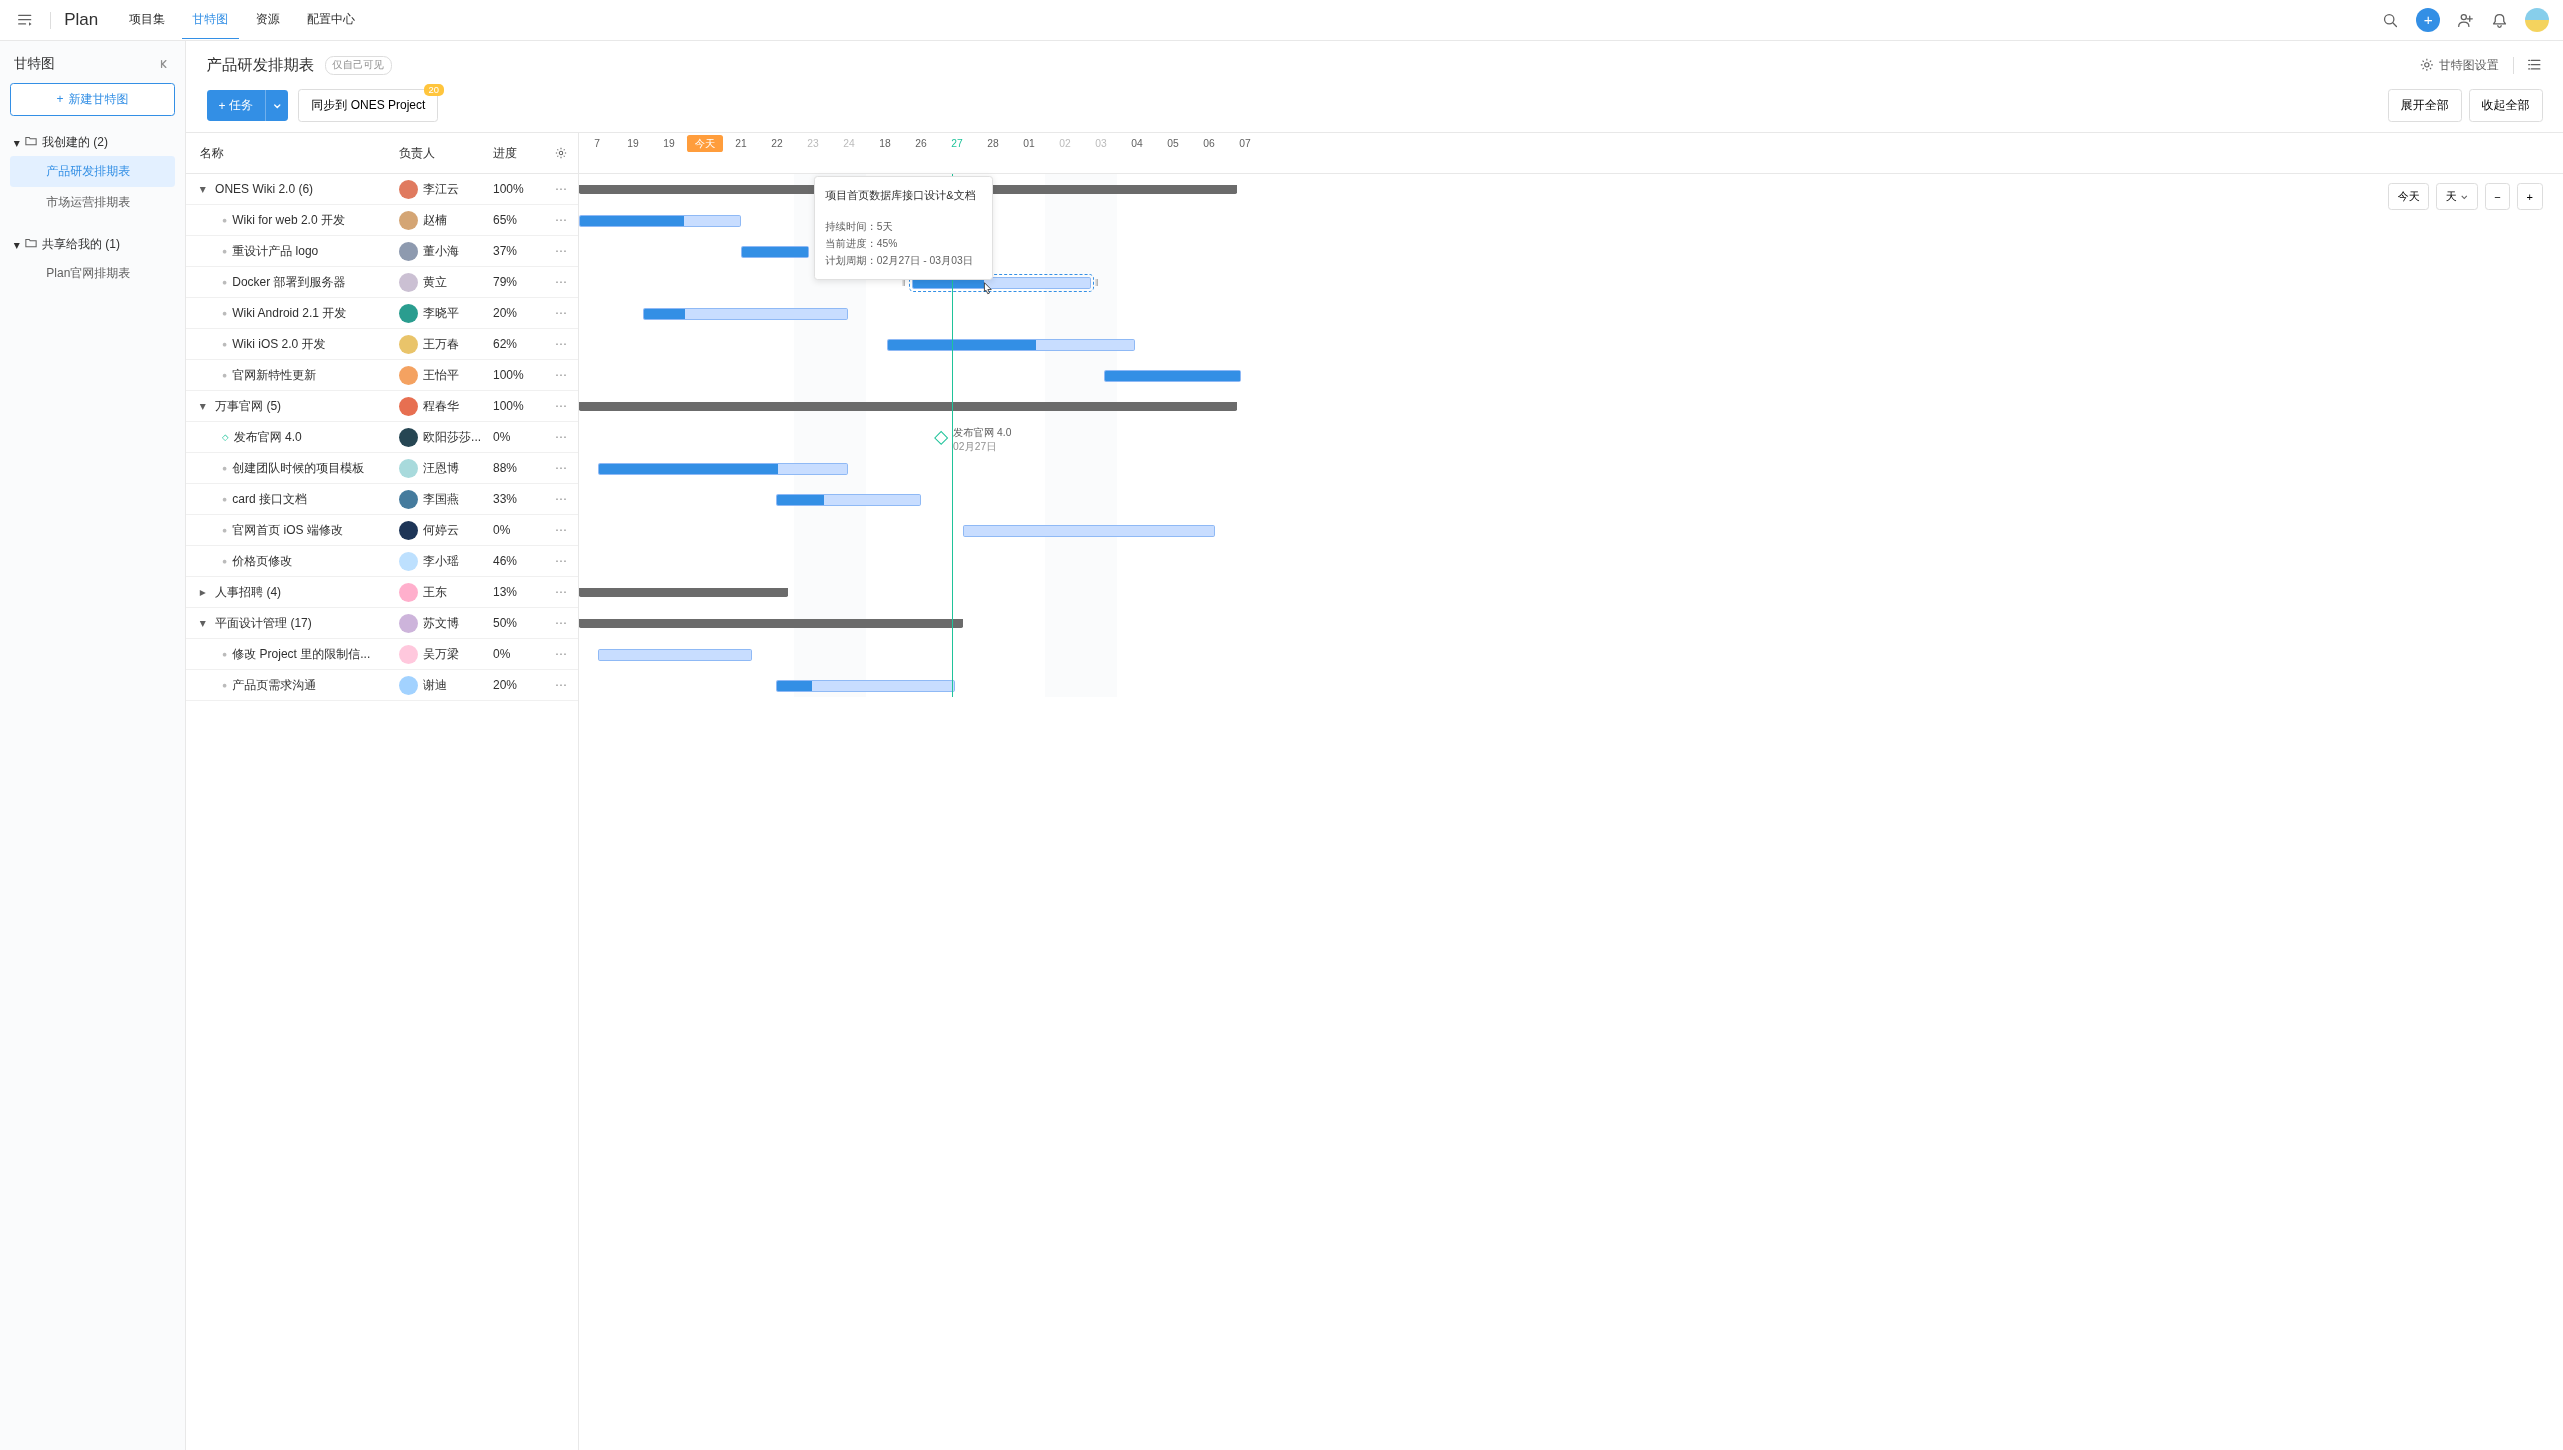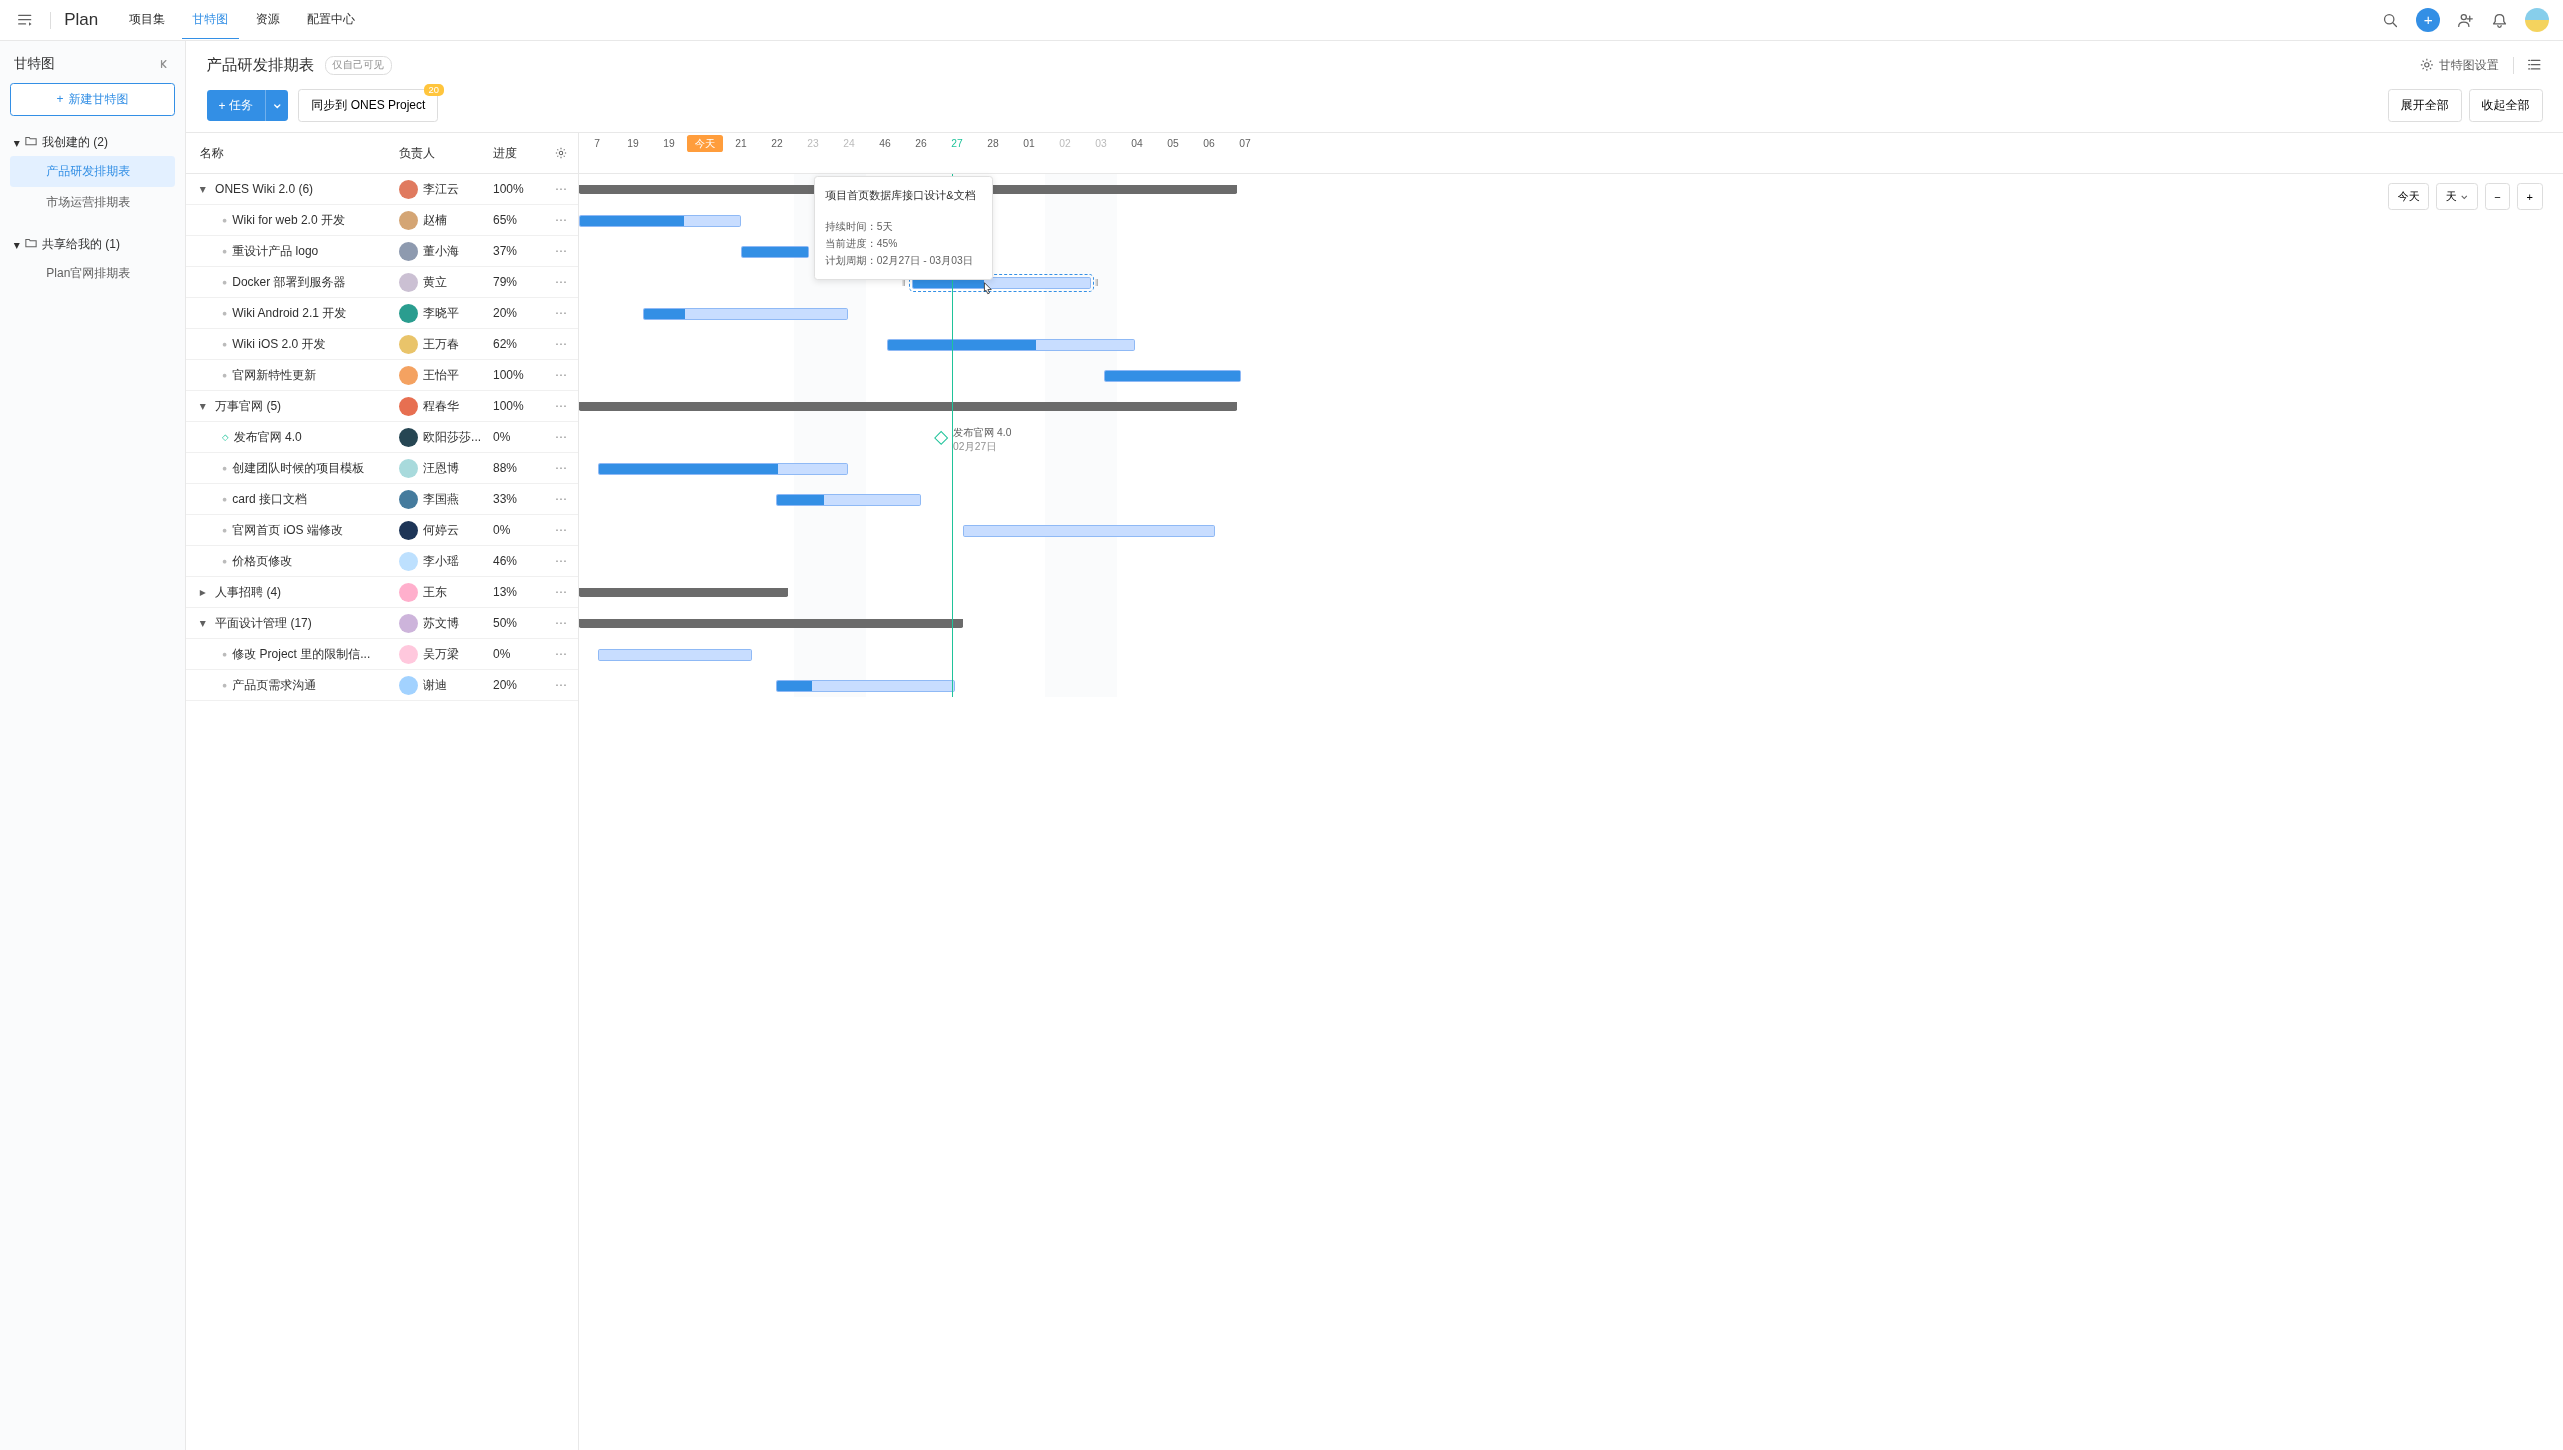--- a/index.html
+++ b/index.html
@@ -454,21 +454,21 @@
         <div class="timeline-header">
           <div class="day-row" id="day-row">
               <div class="day-cell">7</div>
               <div class="day-cell">19</div>
               <div class="day-cell">19</div>
               <div class="day-cell today">今天</div>
               <div class="day-cell">21</div>
               <div class="day-cell">22</div>
               <div class="day-cell weekend">23</div>
               <div class="day-cell weekend">24</div>
-              <div class="day-cell">46</div>
+              <div class="day-cell">18</div>
               <div class="day-cell">26</div>
               <div class="day-cell green">27</div>
               <div class="day-cell">28</div>
               <div class="day-cell">01</div>
               <div class="day-cell weekend">02</div>
               <div class="day-cell weekend">03</div>
               <div class="day-cell">04</div>
               <div class="day-cell">05</div>
               <div class="day-cell">06</div>
               <div class="day-cell">07</div>

